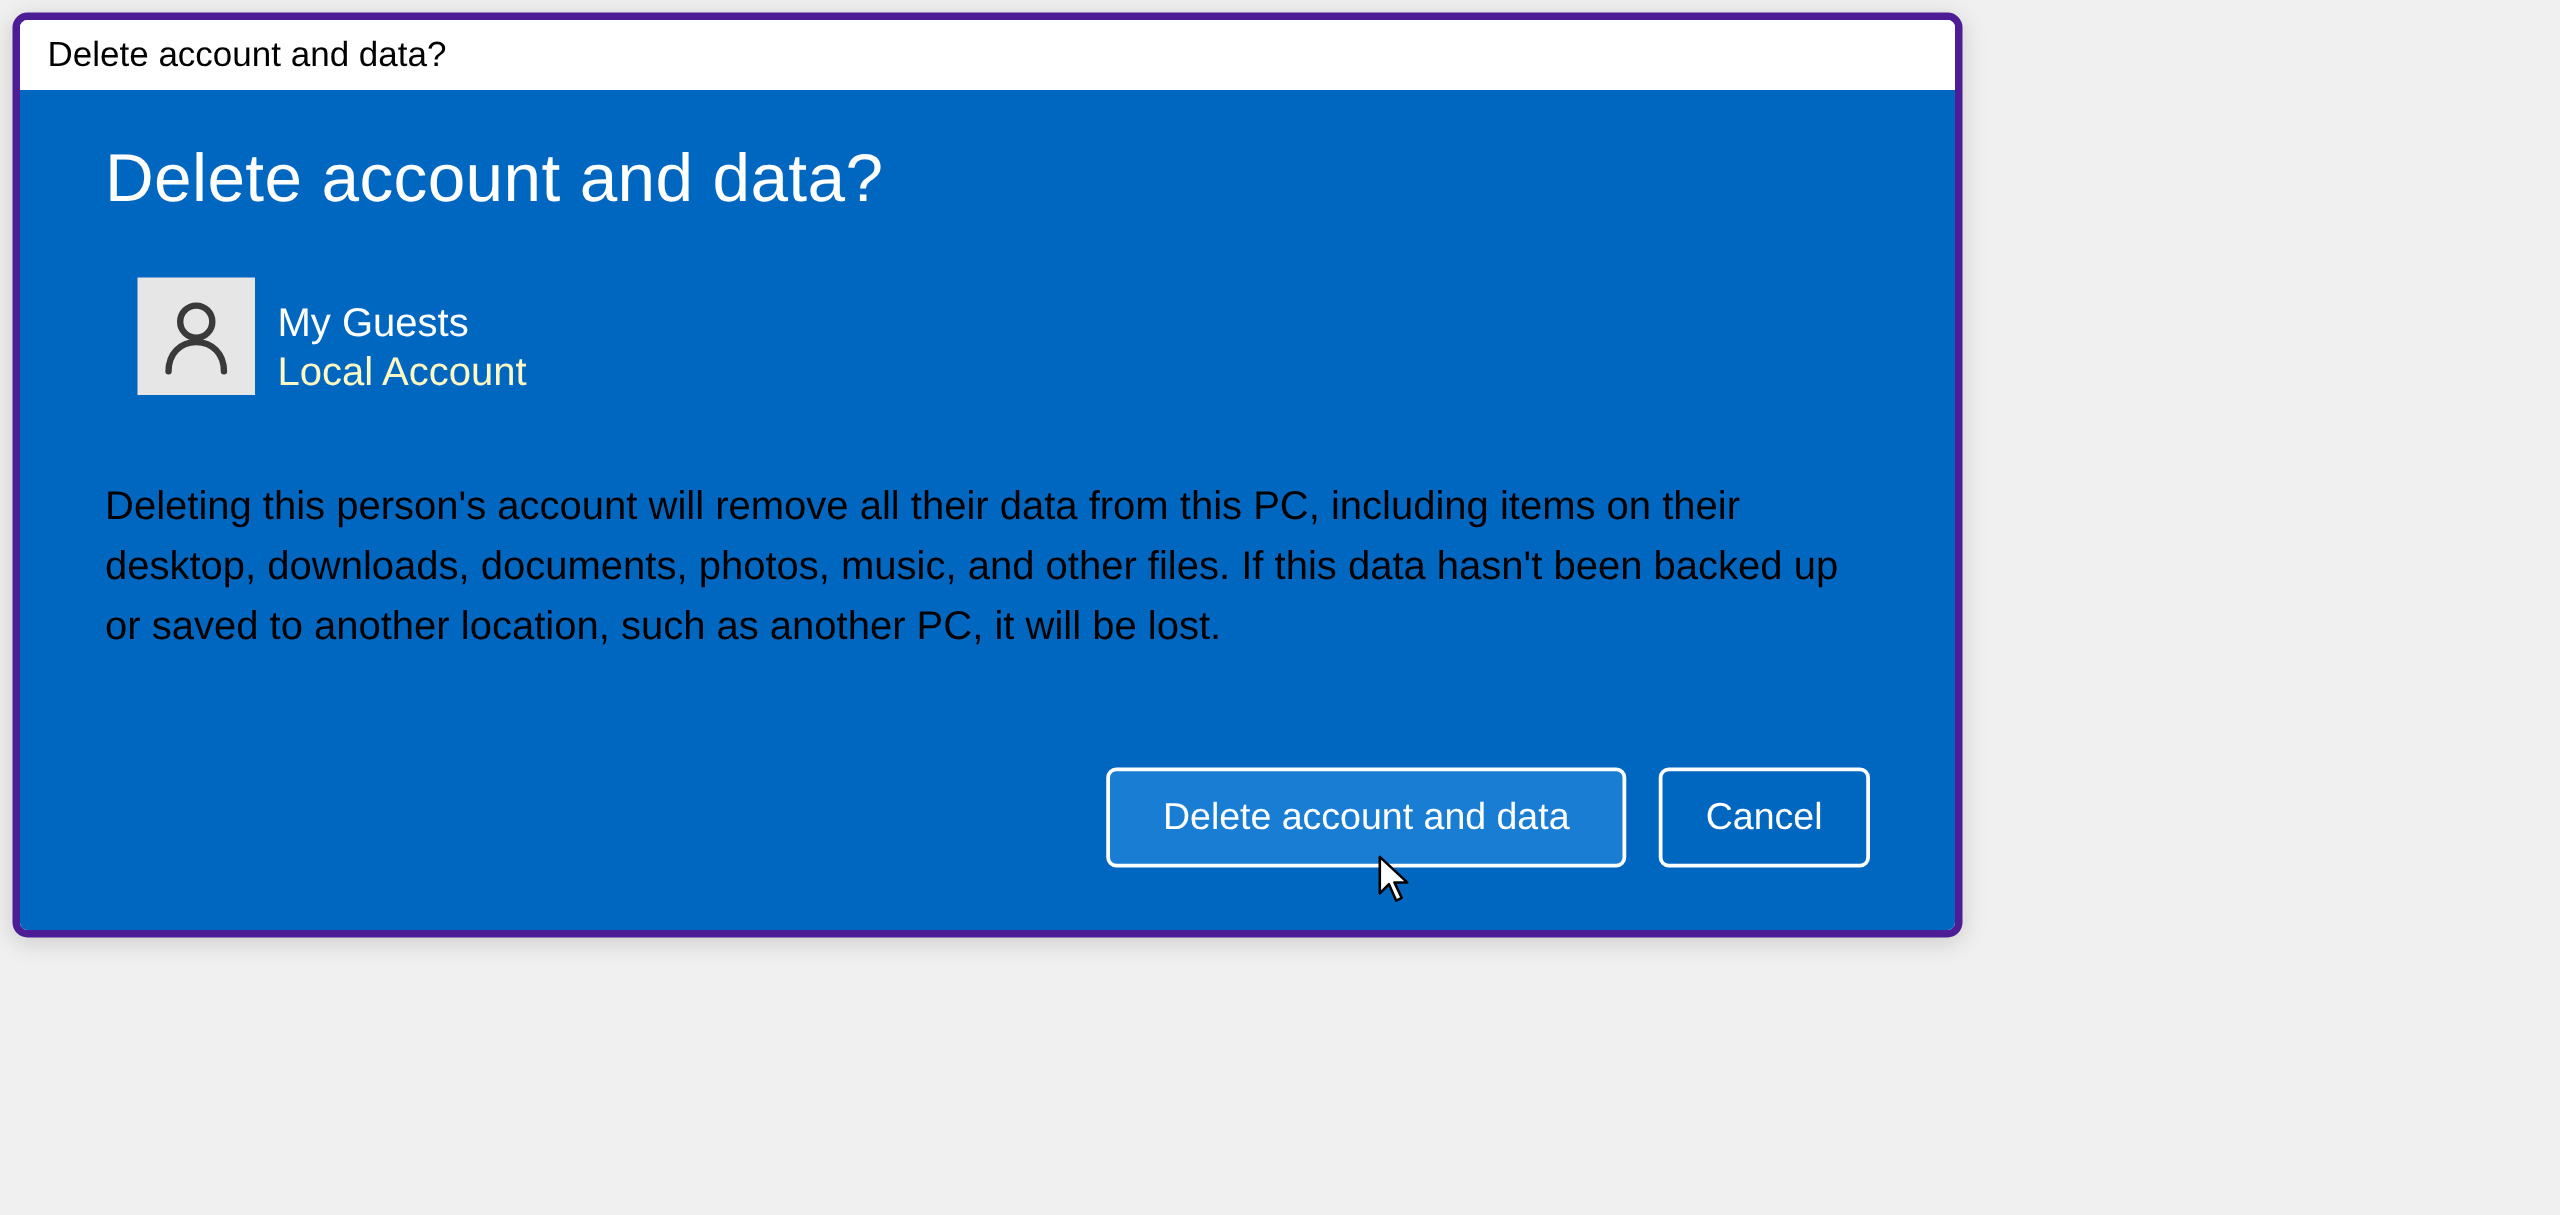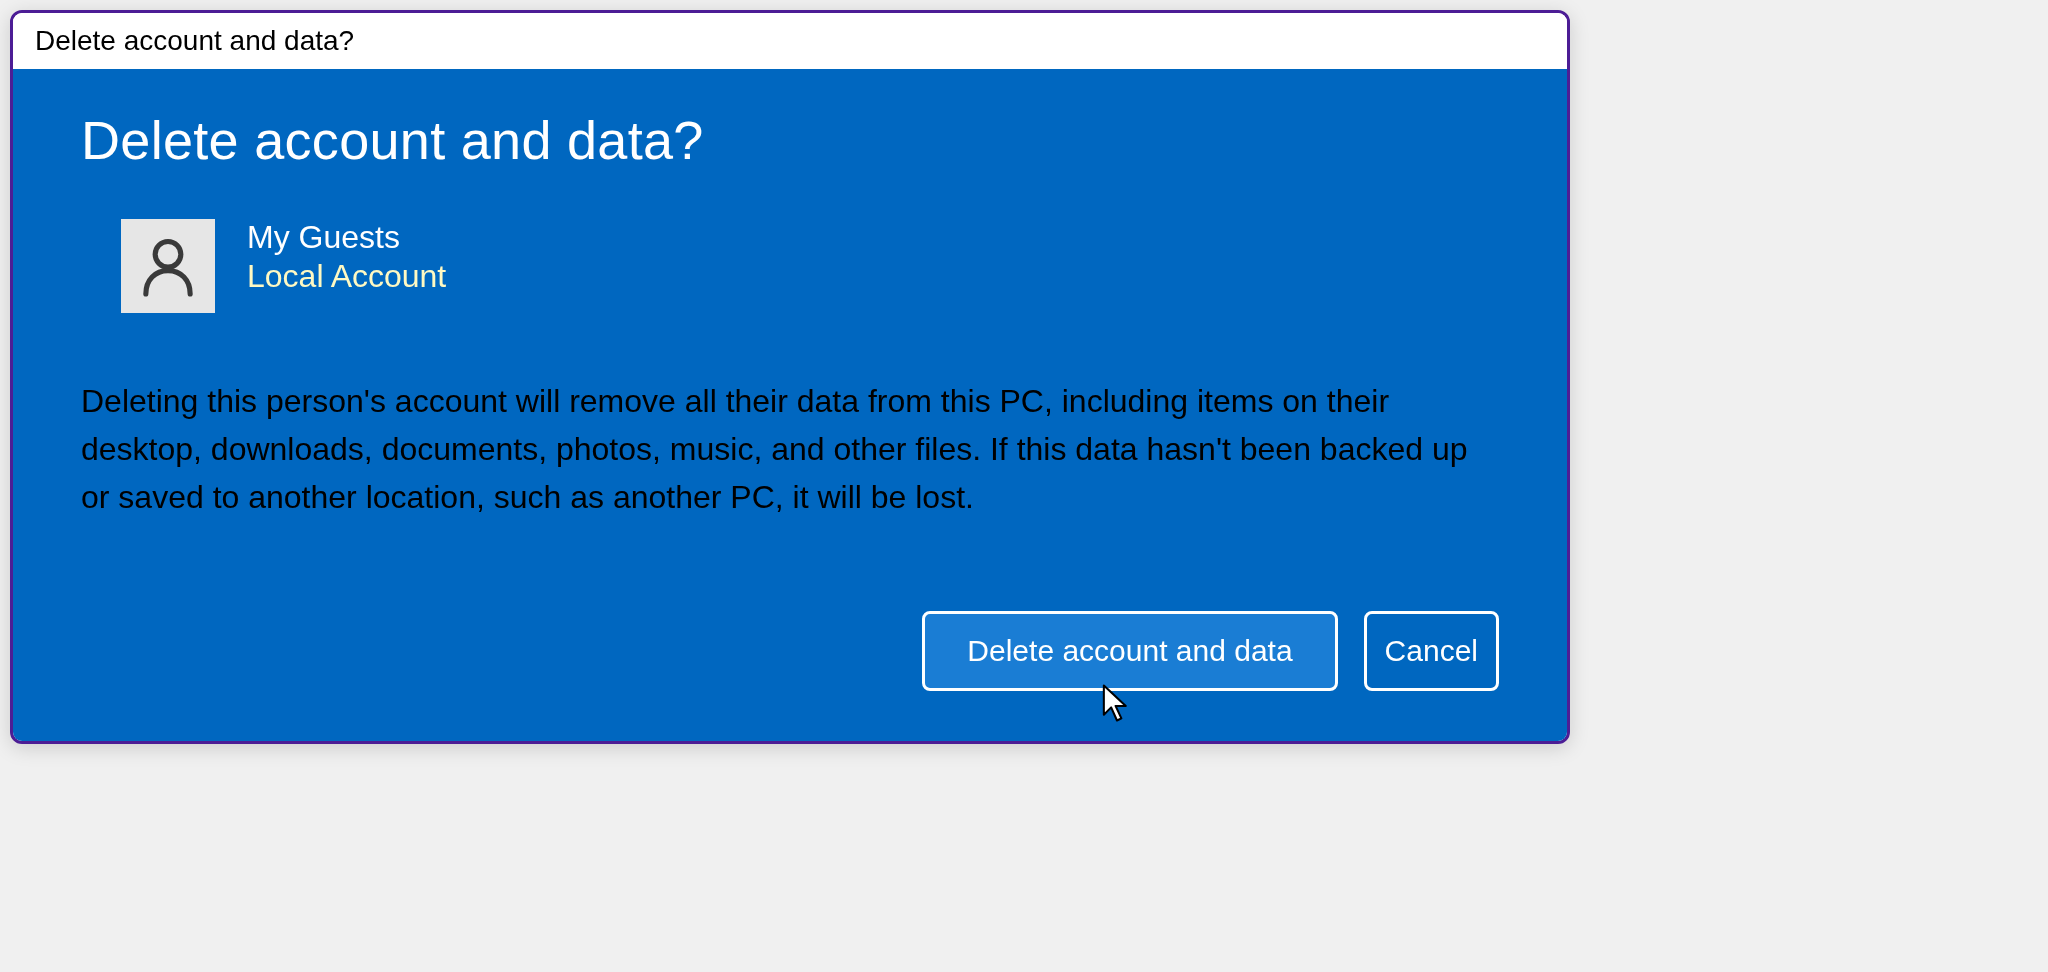--- a/index.html
+++ b/index.html
@@ -13,21 +13,21 @@
       width: 2048px;
       height: 972px;
       display: flex;
       align-items: flex-start;
       justify-content: flex-start;
       padding: 10px;
     }
     .dialog-window {
       width: 1560px;
       background: #ffffff;
-      border: 3px solid #4c1d95;
+      border: 6px solid #4c1d95;
       border-radius: 12px;
       overflow: hidden;
       box-shadow: 0 4px 20px rgba(0,0,0,0.15);
     }
     .title-bar {
       background: #ffffff;
       padding: 12px 22px;
       font-size: 28px;
       color: #000000;
       font-weight: 400;
@@ -38,23 +38,23 @@
       padding: 40px 68px 50px 68px;
     }
     .dialog-heading {
       font-size: 54px;
       font-weight: 300;
       margin-bottom: 48px;
       letter-spacing: 0.3px;
     }
     .account-row {
       display: flex;
-      align-items: flex-start;
-      gap: 32px;
-      margin-left: 40px;
+      align-items: flex-end;
+      gap: 18px;
+      margin-left: 26px;
       margin-bottom: 64px;
     }
     .avatar-box {
       width: 94px;
       height: 94px;
       background: #e6e6e6;
       display: flex;
       align-items: center;
       justify-content: center;
       color: #3a3a3a;
@@ -87,21 +87,21 @@
       gap: 26px;
     }
     .dialog-button {
       background: #0067c0;
       border: 3px solid #ffffff;
       border-radius: 8px;
       color: #ffffff;
       font-family: inherit;
       font-size: 30px;
       font-weight: 400;
-      padding: 14px 18px;
+      padding: 14px 35px;
       cursor: pointer;
       min-width: 110px;
     }
     .dialog-button.primary {
       background: #1a7dd4;
       padding: 20px 42px;
     }
     .cursor-pointer {
       position: absolute;
       left: 1102px;

